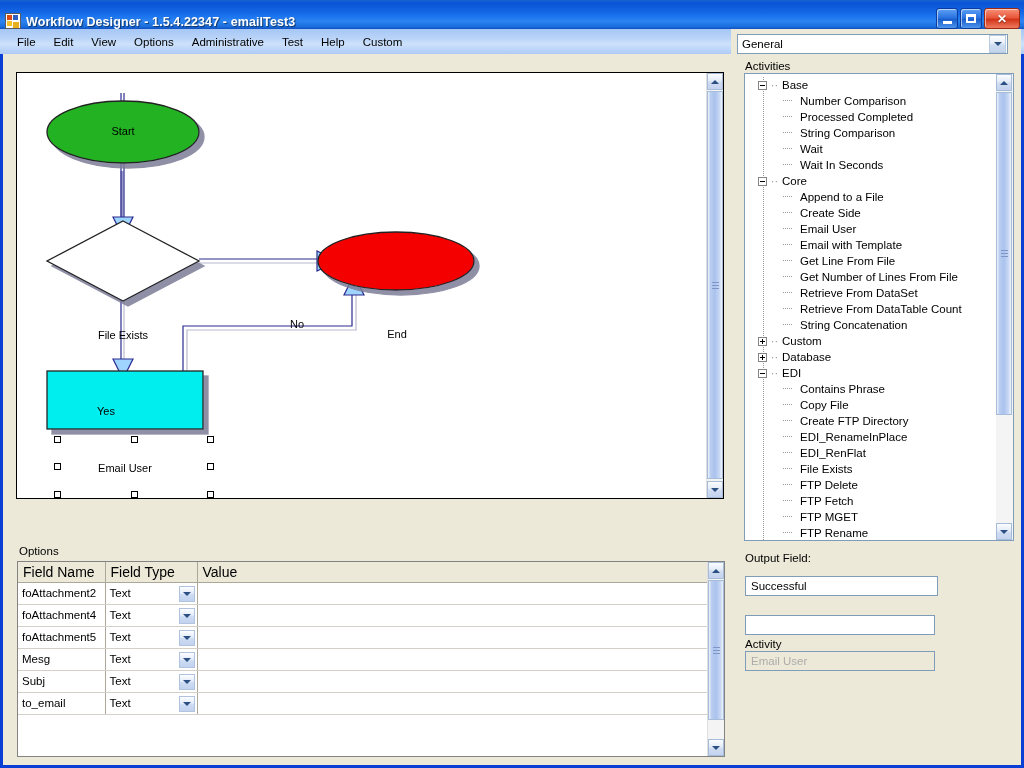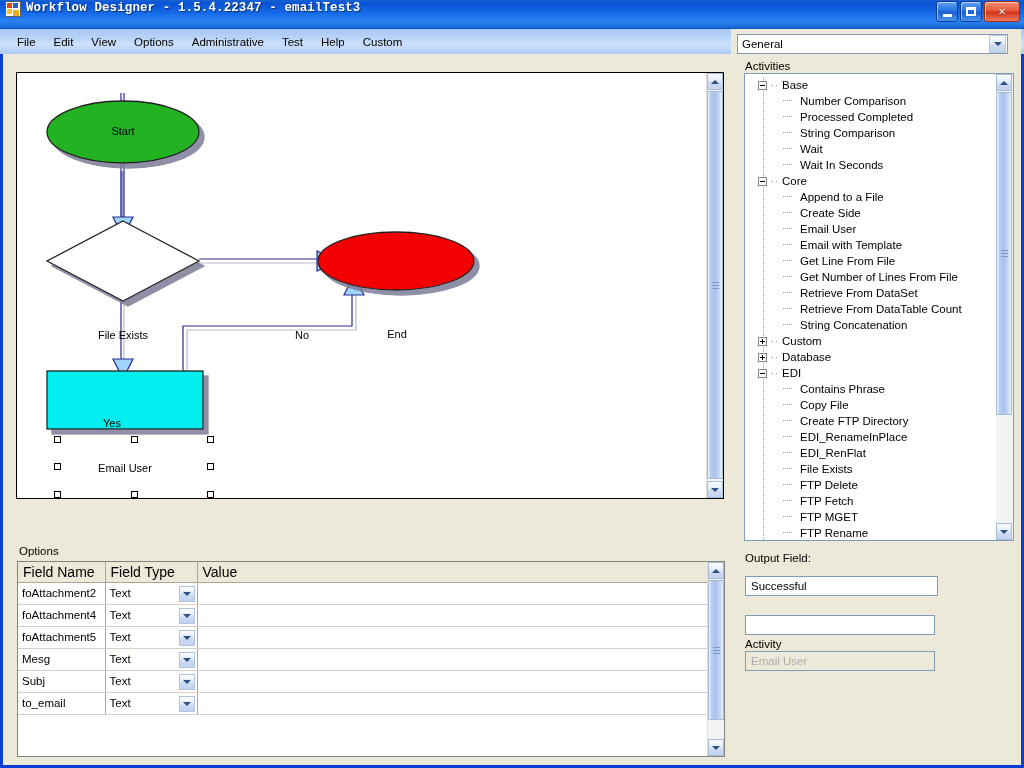--- a/index.html
+++ b/index.html
@@ -20,21 +20,21 @@
     border-bottom: 3px solid #0a3fd6;
   }
 
   
   #titlebar {
     position: absolute; top: 0; left: -3px; right: -3px; height: 29px;
     background: linear-gradient(to bottom,
       #0b5fd8 0%, #0a53d4 8%, #1468e6 42%, #1a72ee 52%,
       #2b83f2 72%, #1a6ddc 92%, #0f4fc2 100%);
     border-top: 1px solid #1a5fd0;
-    display: flex; align-items: flex-start; font-family: Liberation Mono, monospace;
+    display: flex; align-items: flex-end;
   }
   #title-icon {
     width: 16px; height: 16px; margin-left: 5px; margin-right: 5px;
     position: relative; flex: 0 0 auto;
     background: #fdfdfd; border: 1px solid #5a5a5a;
   }
   #title-icon::before {
     content:""; position:absolute; left:1px; top:1px; width:5px; height:5px;
     background:#d84b16; box-shadow: 0 6px 0 #f5c028, 6px 0 0 #2f5fc0;
   }
@@ -286,22 +286,22 @@
       <rect x="30" y="298" width="156" height="58" fill="#00eeee" stroke="#222" stroke-width="1.3" filter="url(#sh)"></rect>
     </svg>
 
     
     <div class="node-label" style="left:0;top:52px;width:212px;">Start</div>
     <div class="node-label" style="left:0;top:256px;width:212px;">File Exists</div>
     <div class="node-label" style="left:302px;top:255px;width:156px;">End</div>
     <div class="node-label" style="left:30px;top:389px;width:156px;">Email User</div>
 
     
-    <div class="node-label" style="left:268px;top:256px;width:24px;text-align:right;">No</div>
-    <div class="node-label" style="left:74px;top:344px;width:30px;text-align:right;">Yes</div>
+    <div class="node-label" style="left:268px;top:245px;width:24px;">No</div>
+    <div class="node-label" style="left:74px;top:332px;width:30px;">Yes</div>
 
     
     <div class="handle" style="left:37px;  top:363px;"></div>
     <div class="handle" style="left:114px; top:363px;"></div>
     <div class="handle" style="left:190px; top:363px;"></div>
     <div class="handle" style="left:37px;  top:390px;"></div>
     <div class="handle" style="left:190px; top:390px;"></div>
     <div class="handle" style="left:37px;  top:418px;"></div>
     <div class="handle" style="left:114px; top:418px;"></div>
     <div class="handle" style="left:190px; top:418px;"></div>

